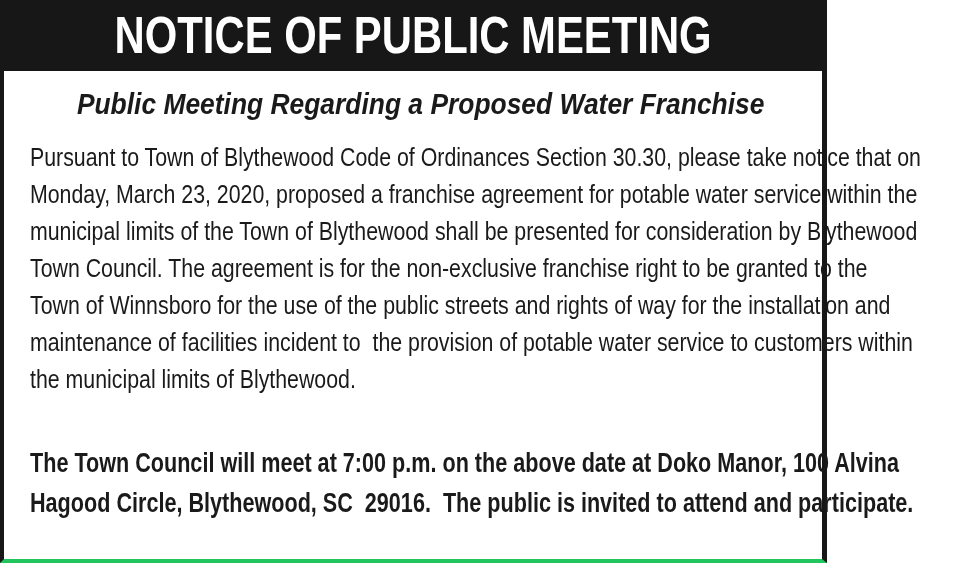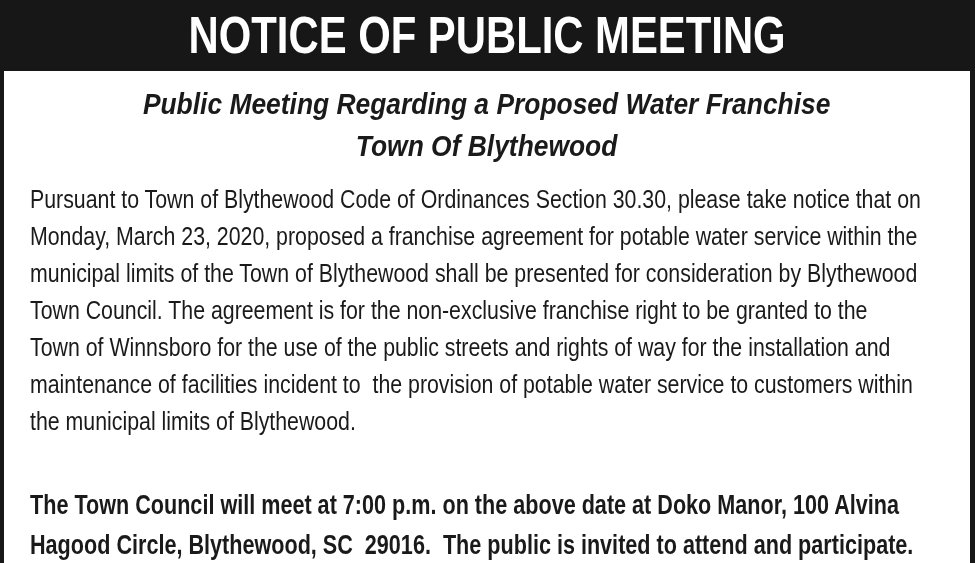--- a/index.html
+++ b/index.html
@@ -4,21 +4,21 @@
 <style>
   * { margin: 0; padding: 0; box-sizing: border-box; }
   html, body { background: #ffffff; }
   body {
     font-family: "Liberation Sans", sans-serif;
     width: 975px;
     height: 563px;
     overflow: hidden;
   }
   .notice {
-    width: 975px;
+    width: 827px;
     height: 563px;
     background: #0f766e;
     display: flex;
     flex-direction: column;
   }
   
   .header-bar {
     background: #171717;
     height: 71px;
     display: flex;
@@ -88,21 +88,20 @@
 <div class="notice">
 
   <div class="header-bar">
     <span class="header-title">NOTICE OF PUBLIC MEETING</span>
   </div>
 
   <div class="body-box">
 
     <div class="subtitle">
       <span class="line"><span>Public Meeting Regarding a Proposed Water Franchise</span></span>
-      <span class="line"><span>Town Of Blythewood</span></span>
     </div>
 
     <div class="paragraph">
       <span class="pline">Pursuant to Town of Blythewood Code of Ordinances Section 30.30, please take notice that on</span>
       <span class="pline">Monday, March 23, 2020, proposed a franchise agreement for potable water service within the</span>
       <span class="pline">municipal limits of the Town of Blythewood shall be presented for consideration by Blythewood</span>
       <span class="pline">Town Council. The agreement is for the non-exclusive franchise right to be granted to the</span>
       <span class="pline">Town of Winnsboro for the use of the public streets and rights of way for the installation and</span>
       <span class="pline">maintenance of facilities incident to  the provision of potable water service to customers within</span>
       <span class="pline">the municipal limits of Blythewood.</span>

